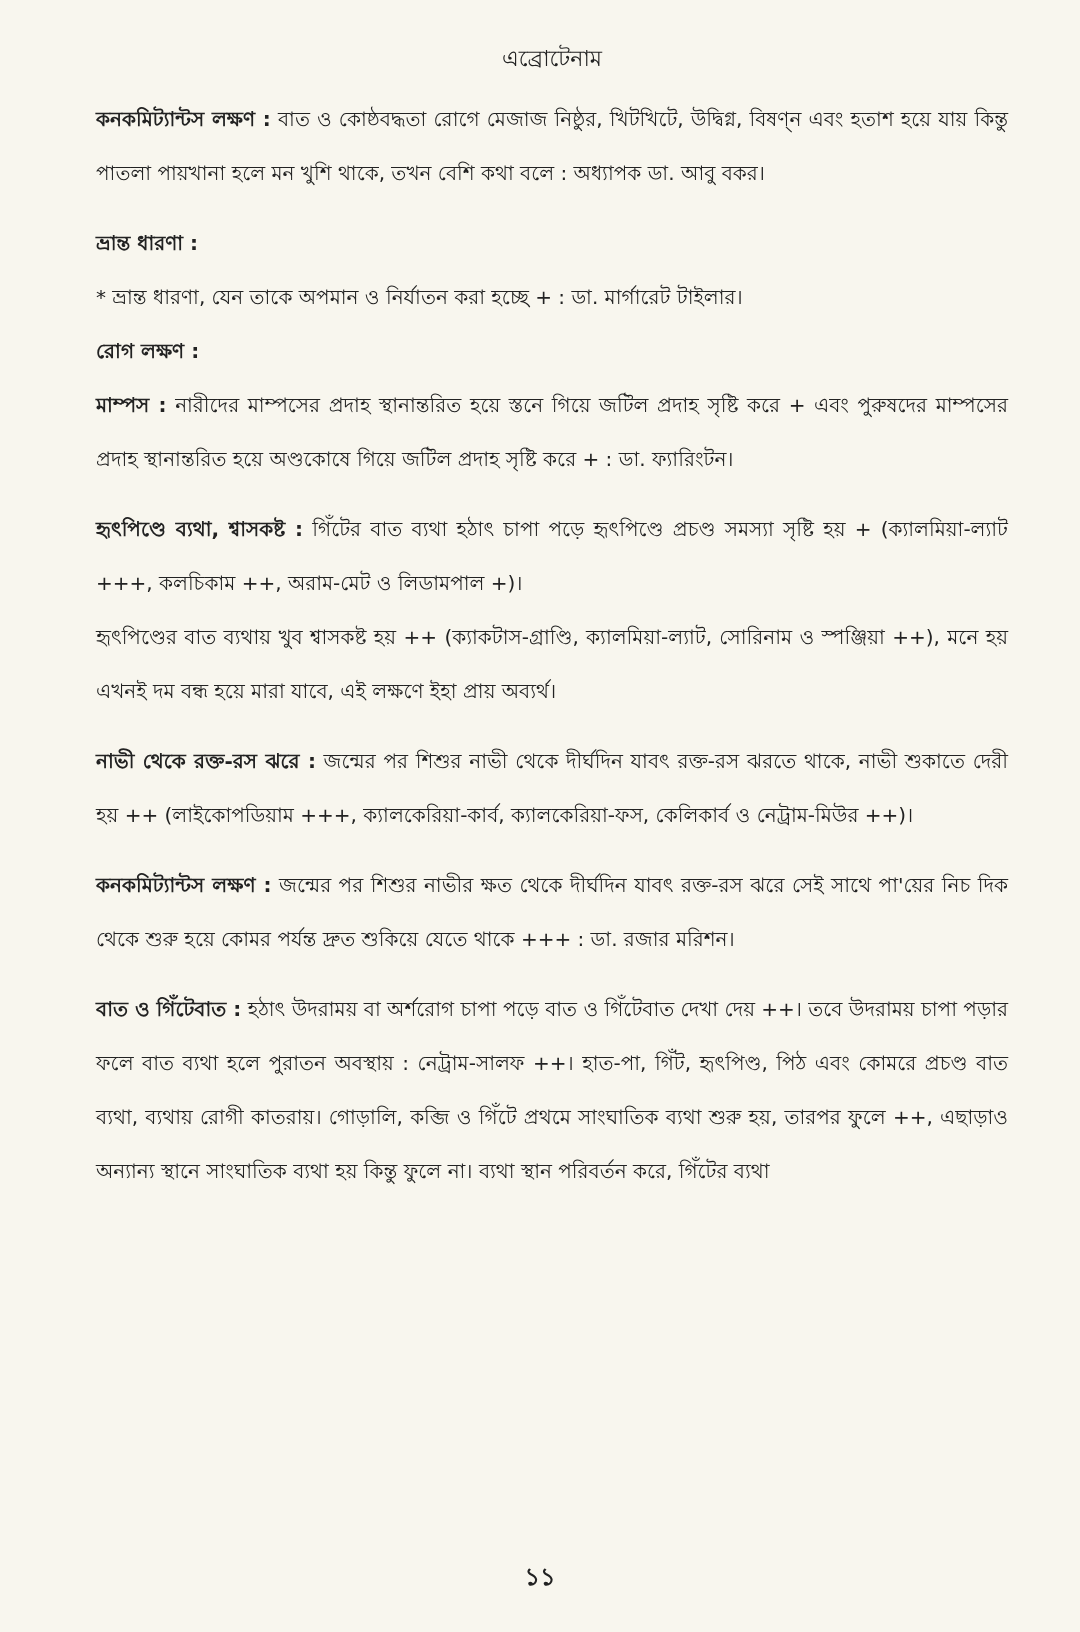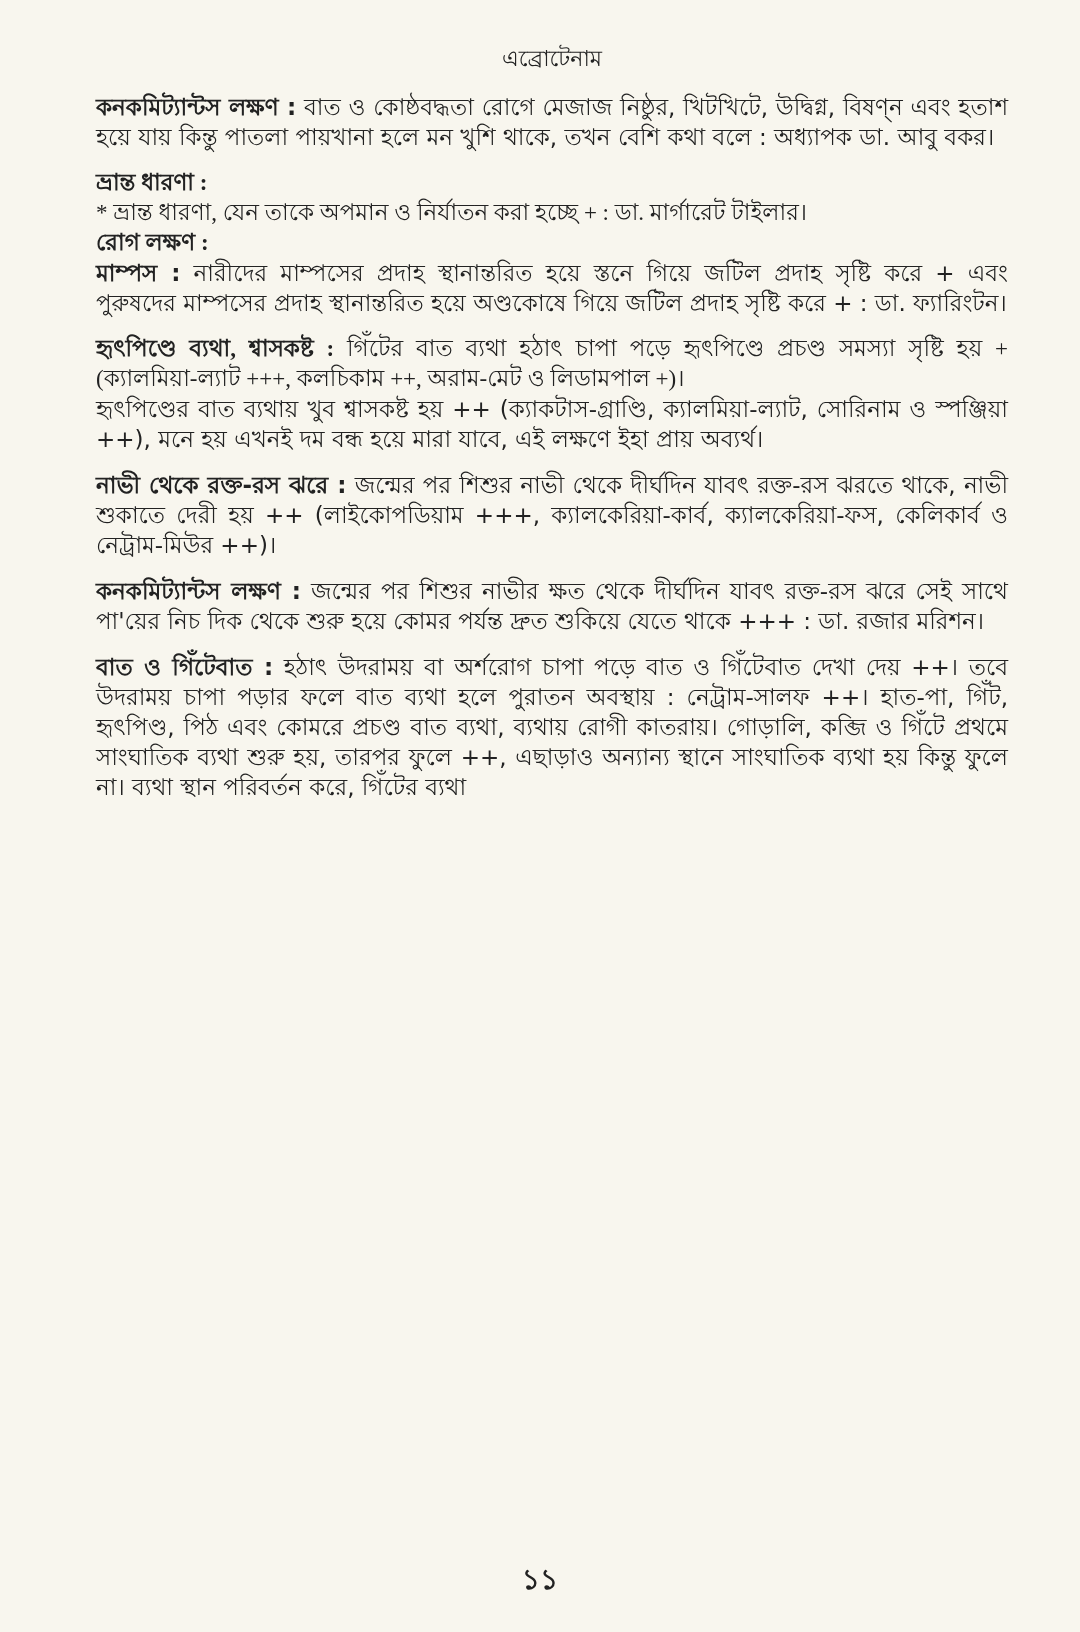--- a/index.html
+++ b/index.html
@@ -22,38 +22,37 @@
     width: 912px;
   }
   .running-head {
     text-align: center;
     font-size: 22px;
     margin: 0 0 18px 0;
     line-height: 30px;
   }
   p {
     margin: 0 0 16px 0;
-    font-size: 23px;
-    line-height: 30px;
+    font-size: 20px;
+    line-height: 54px;
     text-align: justify;
   }
   p.tight {
     margin-bottom: 0;
-    font-family: Liberation Serif, serif;
   }
   .label {
     font-weight: bold;
   }
   .page-number {
     position: absolute;
     left: 0;
     width: 1080px;
     top: 1558px;
     text-align: center;
-    font-size: 28px;
+    font-size: 24px;
     font-weight: bold;
   }
 </style>
 </head>
 <body>
 
 <div class="page">
   <div class="running-head">এব্রোটেনাম</div>
 
   <p>

